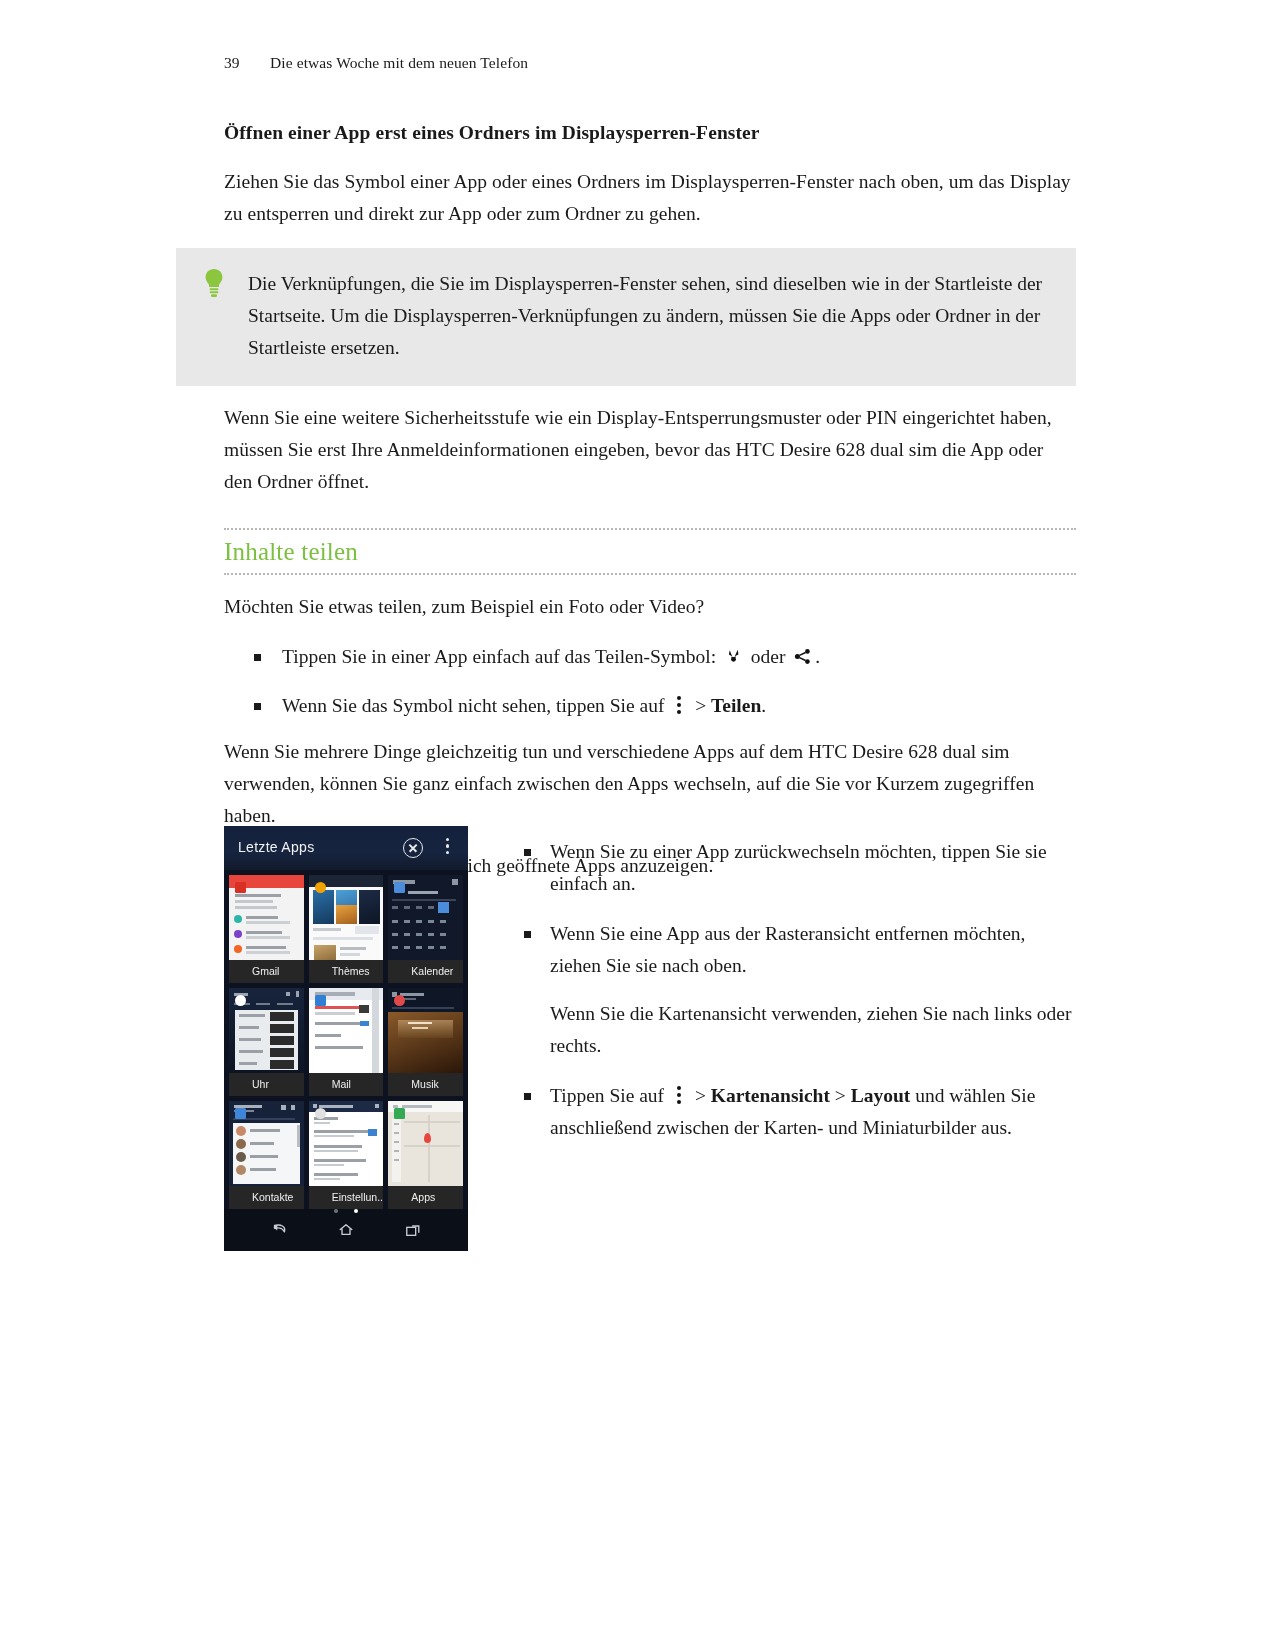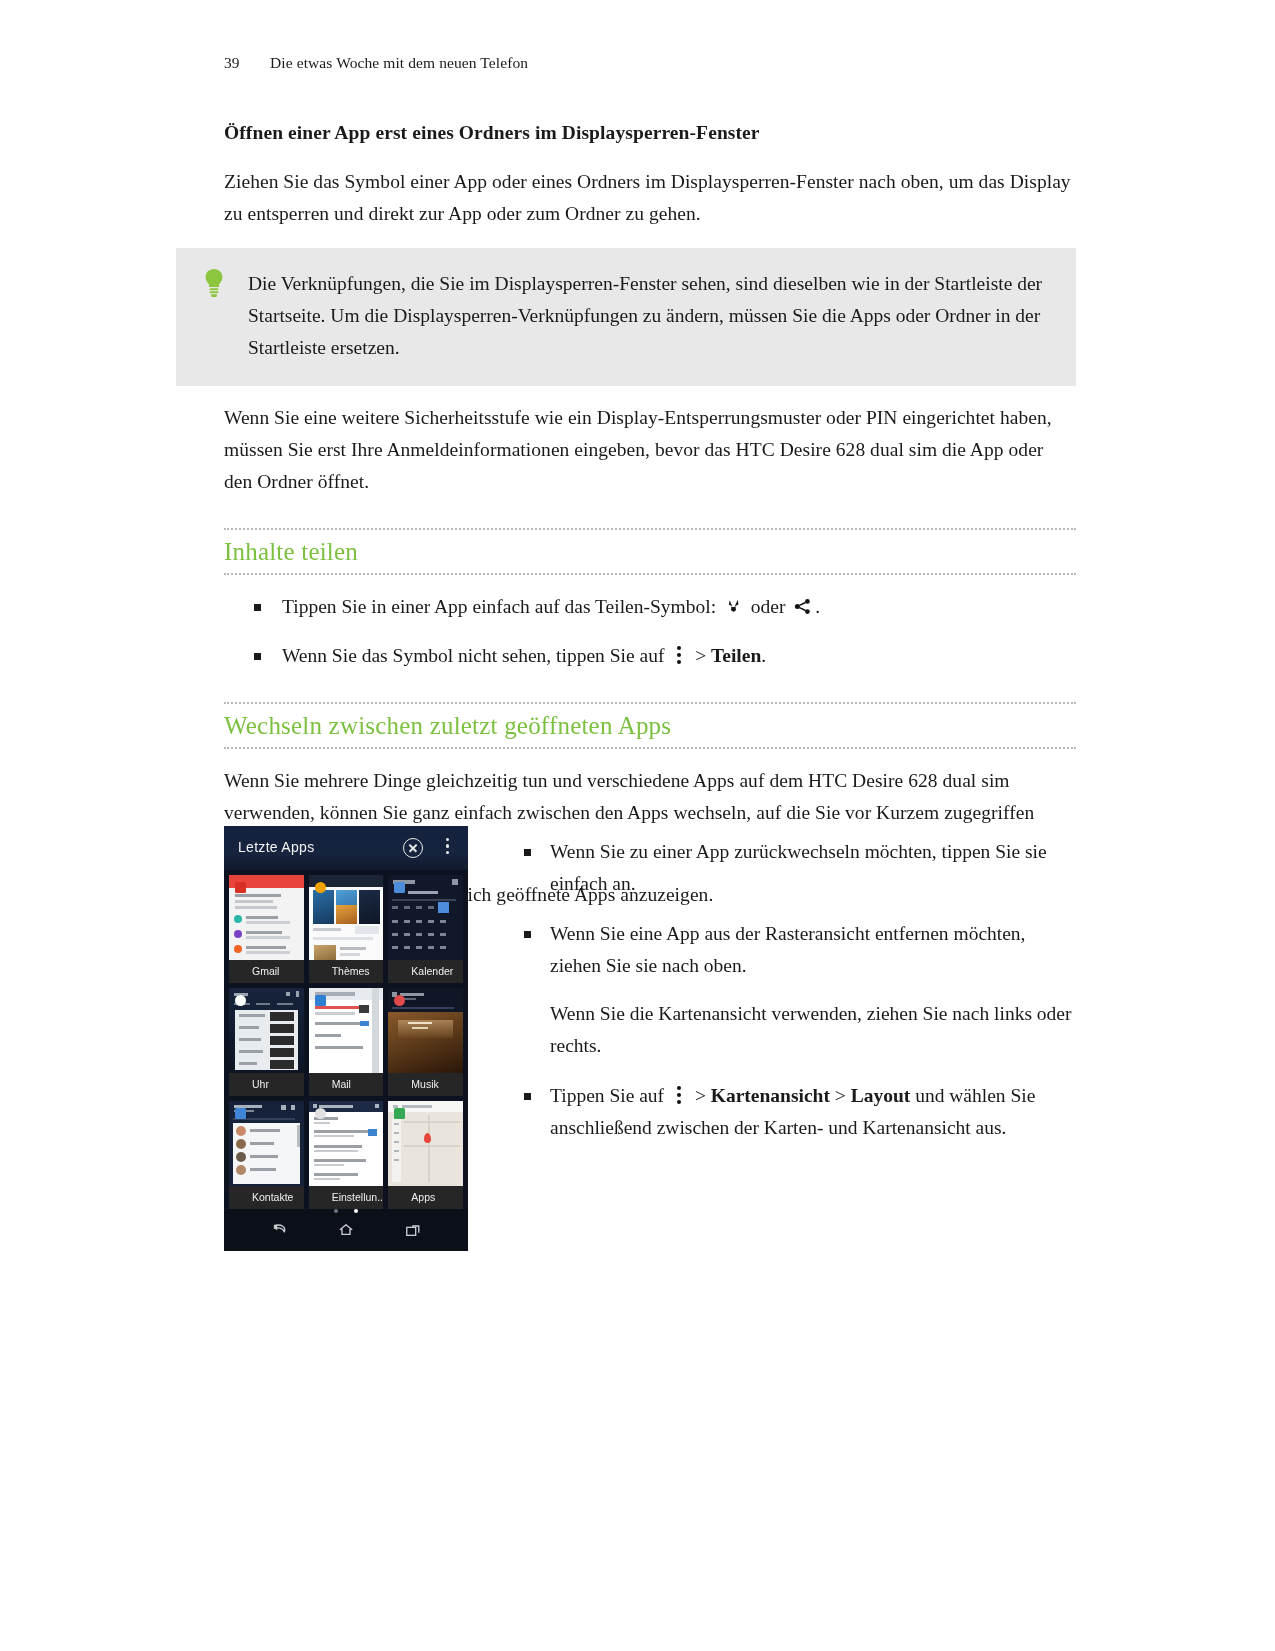--- a/index.html
+++ b/index.html
@@ -335,20 +335,21 @@
     </div>
 
     <p class="body">Wenn Sie eine weitere Sicherheitsstufe wie ein Display-Entsperrungsmuster oder PIN eingerichtet haben, müssen Sie erst Ihre Anmeldeinformationen eingeben, bevor das HTC Desire 628 dual sim die App oder den Ordner öffnet.</p>
 
     <div class="secwrap">
       <div class="rule-dotted"></div>
       <h3 class="green">Inhalte teilen</h3>
       <div class="rule-dotted"></div>
     </div>
 
+    <p class="body">Möchten Sie etwas teilen, zum Beispiel ein Foto oder Video?</p>
 
     <ul class="bl">
       <li>
         <span>Tippen Sie in einer App einfach auf das Teilen-Symbol:</span>
         <span class="inline-ico">
           <svg width="19" height="19" viewBox="0 0 24 24" aria-hidden="true">
             <path d="M7.2 4.0 L6.2 9.6 L10.4 12.0 Z" fill="#111"></path>
             <path d="M17.4 3.6 L18.2 9.4 L13.6 11.6 Z" fill="#111"></path>
             <circle cx="12" cy="15.6" r="3.1" fill="#111"></circle>
             <path d="M9.6 12.4 L12 15 L14.6 12.2" stroke="#111" stroke-width="1.6" fill="none"></path>
@@ -365,25 +366,20 @@
         </span><span>.</span>
       </li>
       <li>
         <span>Wenn Sie das Symbol nicht sehen, tippen Sie auf</span>
         <span class="kebab"><i></i><i></i><i></i></span>
         <span>&gt;</span>
         <b>Teilen</b><span>.</span>
       </li>
     </ul>
 
-    <div class="secwrap">
-      <div class="rule-dotted"></div>
-      <h3 class="green">Wechseln zwischen zuletzt geöffneten Apps</h3>
-      <div class="rule-dotted"></div>
-    </div>
 
     <p class="body">Wenn Sie mehrere Dinge gleichzeitig tun und verschiedene Apps auf dem HTC Desire 628 dual sim verwenden, können Sie ganz einfach zwischen den Apps wechseln, auf die Sie vor Kurzem zugegriffen haben.</p>
 
     <p class="body">
       <span>Drücken Sie auf</span>
       <span class="recents-glyph"><span class="sq"></span><span class="fold"></span></span>
       <span>, um kürzlich geöffnete Apps anzuzeigen.</span>
     </p>
 
   </div>
@@ -639,20 +635,20 @@
           <p>Wenn Sie eine App aus der Rasteransicht entfernen möchten, ziehen Sie sie nach oben.</p>
           <p>Wenn Sie die Kartenansicht verwenden, ziehen Sie nach links oder rechts.</p>
         </li>
         <li>
           <span>Tippen Sie auf</span>
           <span class="kebab"><i></i><i></i><i></i></span>
           <span>&gt;</span>
           <b>Kartenansicht</b>
           <span>&gt;</span>
           <b>Layout</b>
-          <span>und wählen Sie anschließend zwischen der Karten- und Kartenansicht aus.</span>
+          <span>und wählen Sie anschließend zwischen der Karten- und Miniaturbilder aus.</span>
         </li>
       </ul>
     </div>
 
   </div>
 
 </div>
 
 </body></html>

